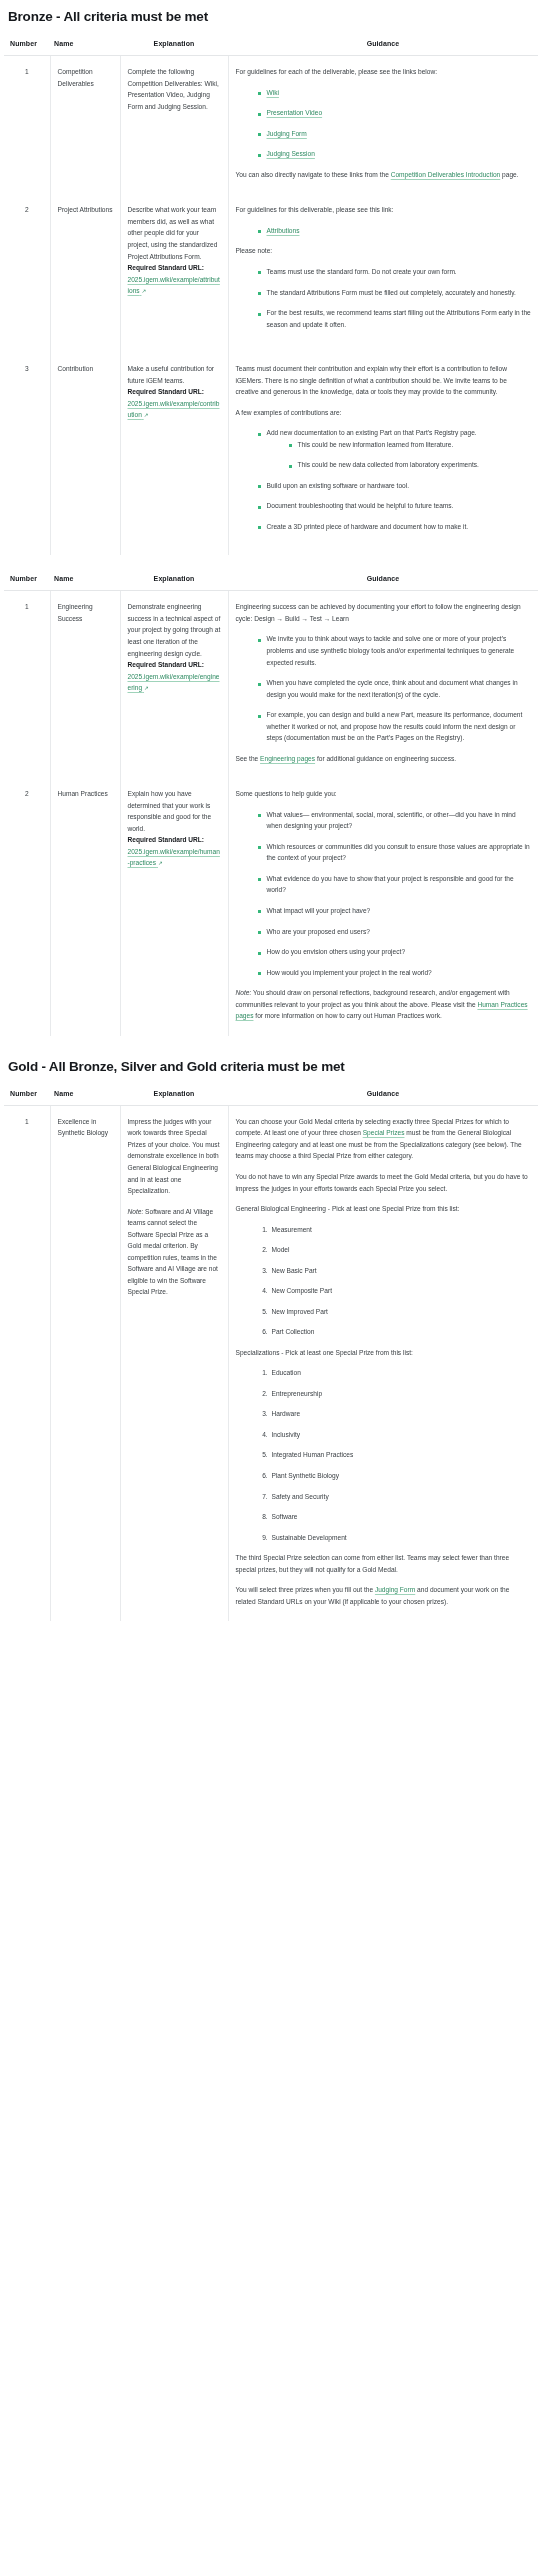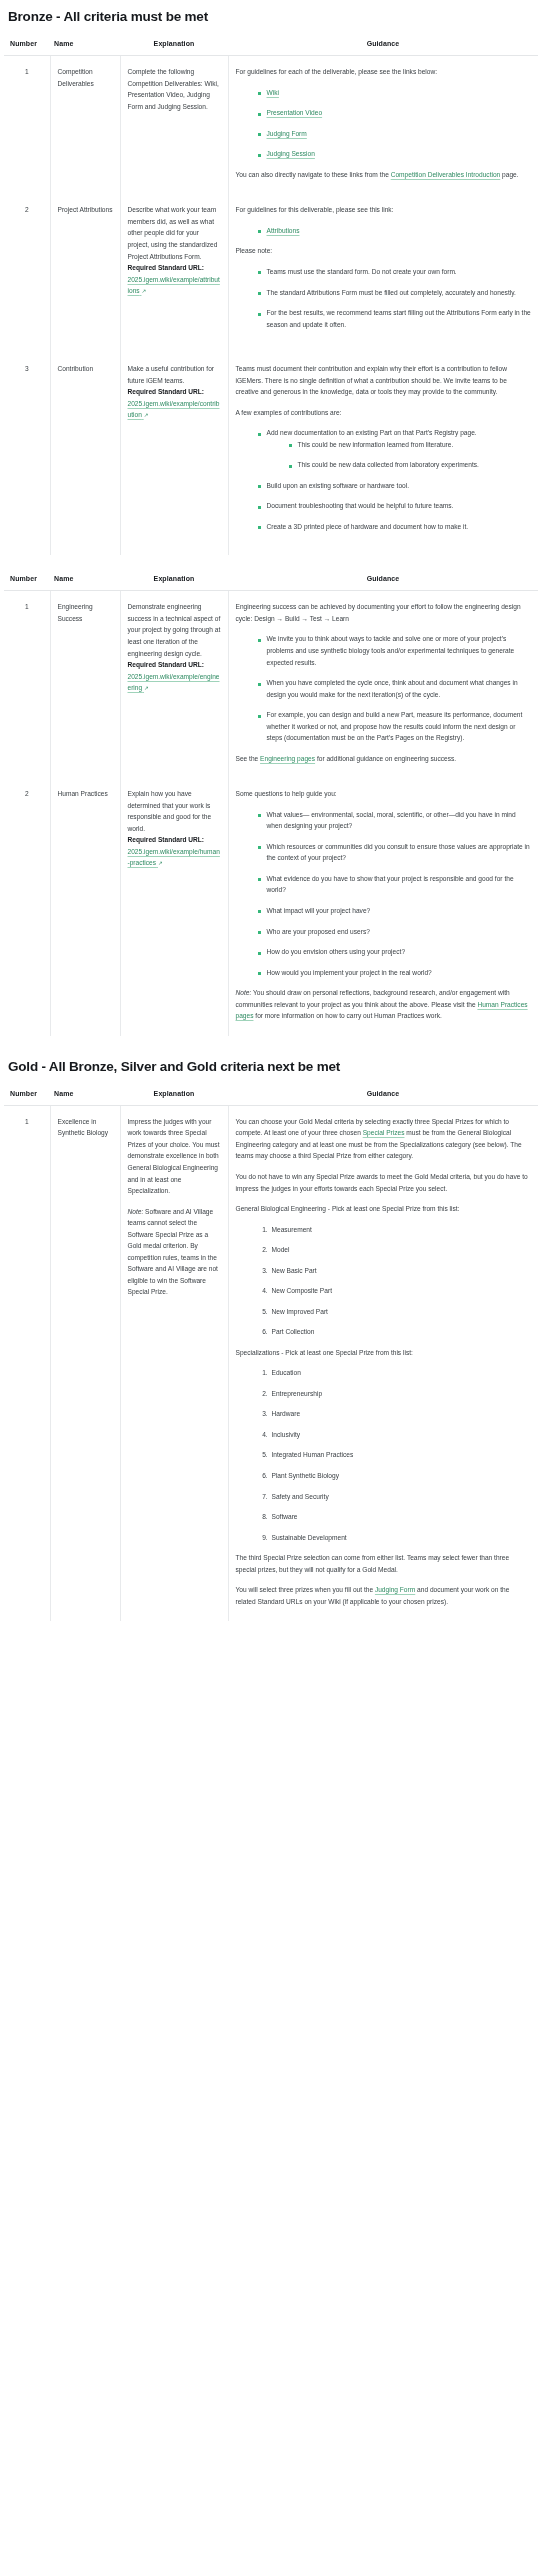--- a/index.html
+++ b/index.html
@@ -244,21 +244,21 @@
               <li>How would you implement your project in the real world?</li>
             </ul>
             <p><em>Note:</em><span> You should draw on personal reflections, background research, and/or engagement with communities relevant to your project as you think about the above. Please visit the </span><a class="lnk" href="#">Human Practices pages</a><span> for more information on how to carry out Human Practices work.</span></p>
           </td>
         </tr>
       </tbody>
     </table>
   </section>
 
   <section class="section">
-    <h2 class="section-title">Gold - All Bronze, Silver and Gold criteria next be met</h2>
+    <h2 class="section-title">Gold - All Bronze, Silver and Gold criteria must be met</h2>
     <table class="criteria">
       <colgroup>
           <col class="c-num">
           <col class="c-name">
           <col class="c-exp">
           <col class="c-guid">
         </colgroup>
       <thead>
         <tr>
           <th class="th-num">Number</th>

